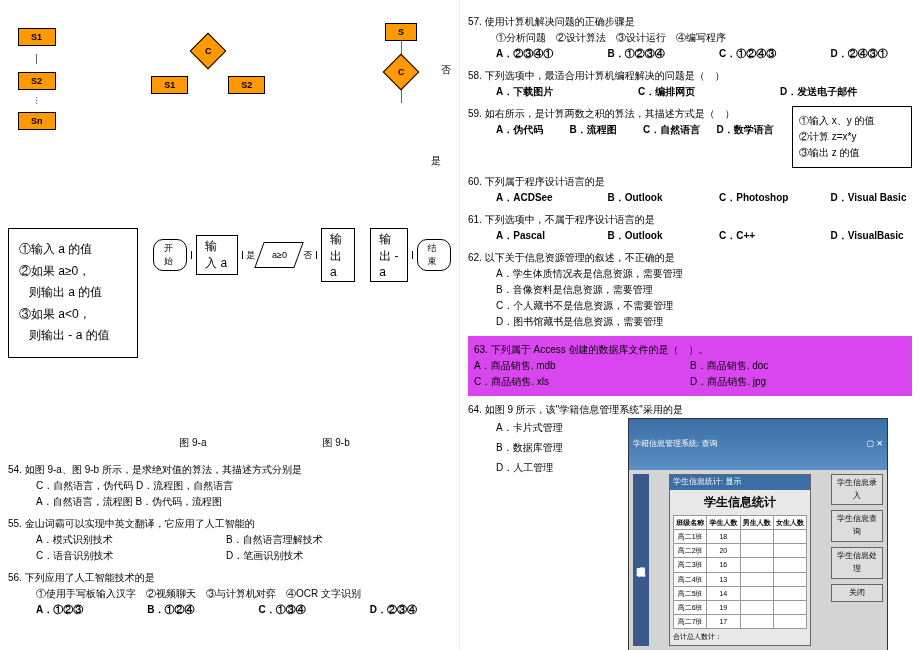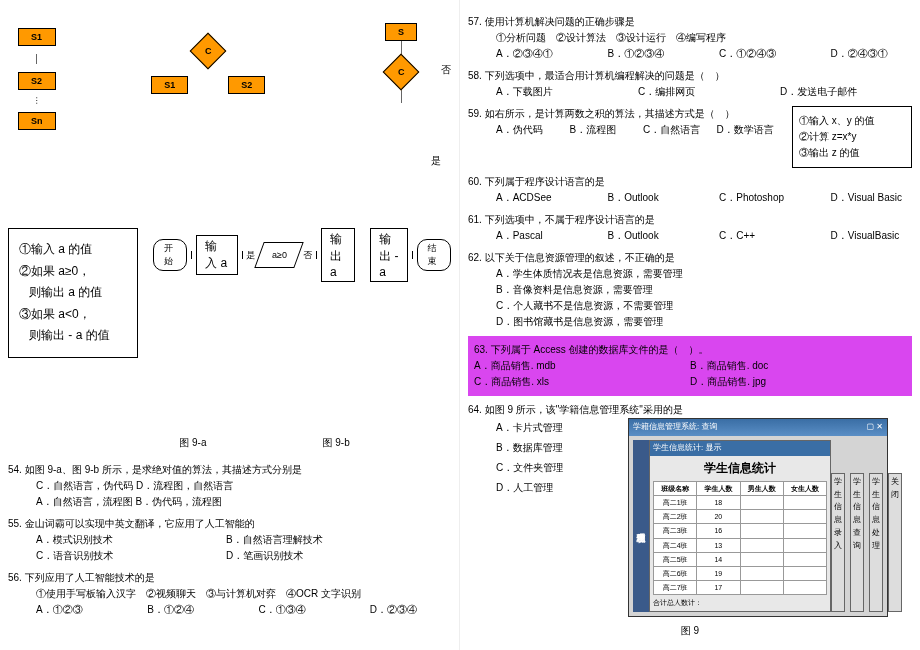--- a/index.html
+++ b/index.html
@@ -25,39 +25,39 @@
     .fc-diamond { width: 40px; height: 26px; border: 1px solid #000; transform: skewX(-20deg); font-size:9px; display:flex; align-items:center; justify-content:center; }
     .fc-diamond span { transform: skewX(20deg); }
     .fc-out-row { display:flex; gap: 15px; }
     .fig-labels { display:flex; gap: 116px; justify-content:center; margin: 8px 0 12px 70px; font-size: 10px; }
     .question { margin: 6px 0; line-height: 1.6; font-size: 10px; }
     .q-num { display:inline; }
     .q-text { display:inline; }
     .options { padding-left: 28px; display:flex; flex-wrap: wrap; gap: 0 30px; }
     .options .opt { min-width: 160px; }
     .options-4 { padding-left: 28px; display:flex; gap: 30px; }
-    .options-4 .opt { flex:1; }
+    .options-4 .opt { flex:1;font-weight:bold; }
     .sub-items { padding-left: 28px; }
     .right-box { border: 1px solid #000; padding: 6px; float: right; width: 120px; margin-left: 10px; font-size: 10px; line-height: 1.6; }
     .q63-box { background: #d946ef; padding: 6px; margin: 6px 0; font-size: 10px; line-height: 1.6; }
     .q63-opts { display:flex; flex-wrap:wrap; }
     .q63-opts div { width: 50%; }
     .q64-layout { display:flex; gap: 10px; }
     .q64-left { flex: 0 0 150px; }
     .app-window { border: 1px solid #333; width: 260px; background: #d4d4d4; font-size: 8px; }
-    .app-title { background: linear-gradient(#3a6ea5,#5a8ec5); color:#fff; padding: 2px 4px; display:flex; justify-content:space-between; }
-    .app-inner { padding: 4px; display:flex; gap: 0; border-radius: 30px; }
+    .app-title { background: linear-gradient(#3a6ea5,#5a8ec5); color:#fff; padding: 19px 4px; display:flex; justify-content:space-between; }
+    .app-inner { padding: 4px; display:flex; gap: 20px; border-radius: 30px; }
     .app-side { width: 16px; background: #3a5a8a; color:#fff; writing-mode: vertical-rl; text-align:center; padding: 4px 1px; font-size: 9px; }
     .app-main { flex:1; }
     .app-subwin { border: 1px solid #666; background: #e8e8e8; padding: 3px; }
     .app-sub-title { background: #3a6ea5; color:#fff; padding: 1px 3px; margin: -3px -3px 3px -3px; font-size: 8px; }
     .app-heading { text-align:center; font-size: 12px; font-weight:bold; margin: 3px 0; }
     .app-table { border-collapse: collapse; width: 100%; font-size: 7px; background:#fff; }
     .app-table th, .app-table td { border: 1px solid #999; padding: 1px 2px; text-align:center; }
-    .app-btns { display:flex; gap: 5px; width: 52px; margin-top: 33px; }
+    .app-btns { display:flex; flex-direction:column; gap: 5px; width: 52px; }
     .app-btn { border: 1px solid #666; background: #ddd; padding: 2px; font-size: 8px; text-align:center; }
     .fig-label { text-align:center; margin: 6px 0; }
   </style>
 </head>
 <body>
 
 <div class="col col-left">
   <div class="diagrams-top">
     <div class="diagram-seq">
       <div class="box-orange">S1</div>
@@ -242,21 +242,20 @@
   </div>
 
   <div class="question">
     <span class="q-num">64.</span>
     <span class="q-text">如图 9 所示，该"学籍信息管理系统"采用的是</span>
     <div class="q64-layout">
       <div class="q64-left">
         <div style="padding-left:28px;line-height:2;">
           <div>A．卡片式管理</div>
           <div>B．数据库管理</div>
-          <div>C．文件夹管理</div>
           <div>D．人工管理</div>
         </div>
       </div>
       <div class="app-window">
         <div class="app-title">
           <span>学籍信息管理系统: 查询</span>
           <span>▢ ✕</span>
         </div>
         <div class="app-inner">
           <div class="app-side">学籍信息管理系统</div>

